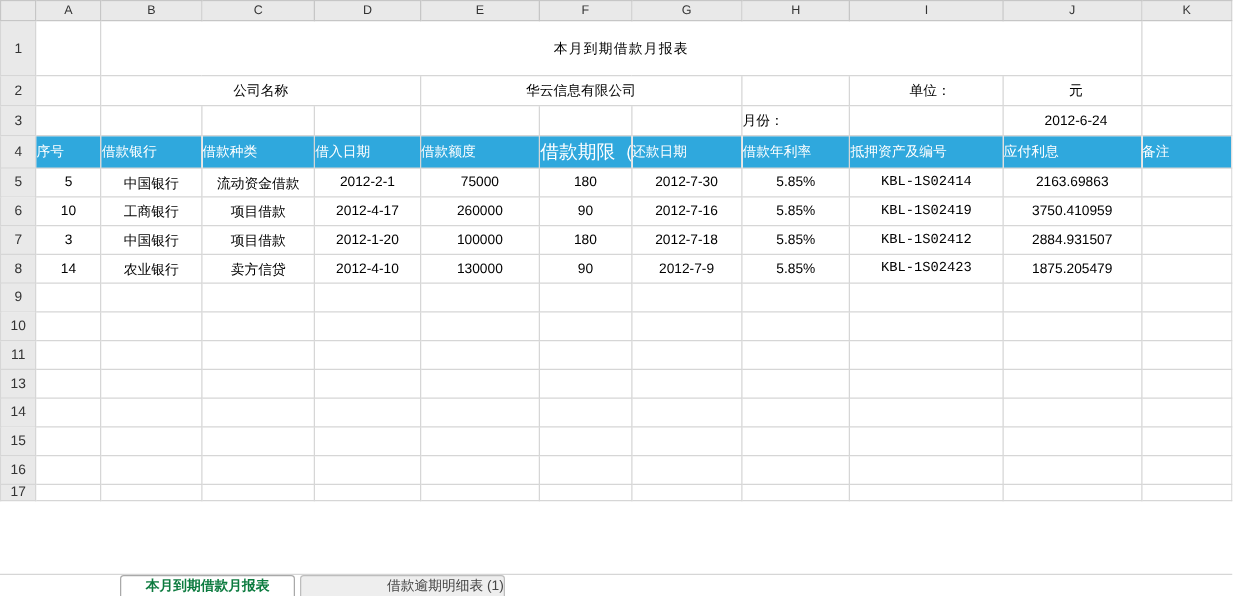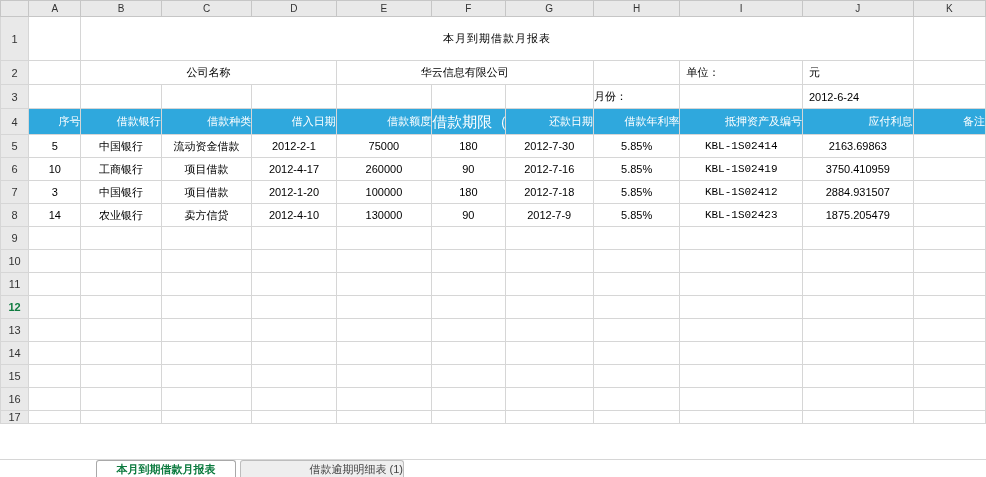--- a/index.html
+++ b/index.html
@@ -73,34 +73,34 @@
     text-align: center;
     vertical-align: middle;
     color: #000;
     letter-spacing: 1px;
   }
   
   td.hdrband {
     background: #2fa8dd;
     color: #ffffff;
     font-weight: bold;
-    text-align: right;
+    text-align: left;
     vertical-align: middle;
     font-size: 12px;
     border: 1px solid #ffffff;
   }
   td.hdrband.small { font-size: 15px; line-height: 11px; }
   td.lbl {
     text-align: center;
     vertical-align: middle;
     font-size: 12px;
     color: #000;
   }
   td.lbl.right { text-align: left; padding-right: 6px; }
-  td.lbl.left  { text-align: left; padding-left: 6px; }
+  td.lbl.left  { text-align: center; padding-left: 6px; }
   .mono { font-family: "Liberation Mono", monospace; font-size: 11px; }
   
   #tabbar {
     position: absolute;
     left: 0; bottom: 0;
     width: 986px; height: 18px;
     background: #ffffff;
     border-top: 1px solid #d6d6d6;
   }
   .tab {
@@ -306,34 +306,20 @@
       <td class="cell"></td>
       <td class="cell"></td>
       <td class="cell"></td>
       <td class="cell"></td>
       <td class="cell"></td>
       <td class="cell"></td>
       <td class="cell"></td>
       <td class="cell"></td>
     </tr>
     <tr style="height:23px">
-      <td class="rowhdr sel">12</td>
-      <td class="cell"></td>
-      <td class="cell"></td>
-      <td class="cell"></td>
-      <td class="cell"></td>
-      <td class="cell"></td>
-      <td class="cell"></td>
-      <td class="cell"></td>
-      <td class="cell"></td>
-      <td class="cell"></td>
-      <td class="cell"></td>
-      <td class="cell"></td>
-    </tr>
-    <tr style="height:23px">
       <td class="rowhdr">13</td>
       <td class="cell"></td>
       <td class="cell"></td>
       <td class="cell"></td>
       <td class="cell"></td>
       <td class="cell"></td>
       <td class="cell"></td>
       <td class="cell"></td>
       <td class="cell"></td>
       <td class="cell"></td>

